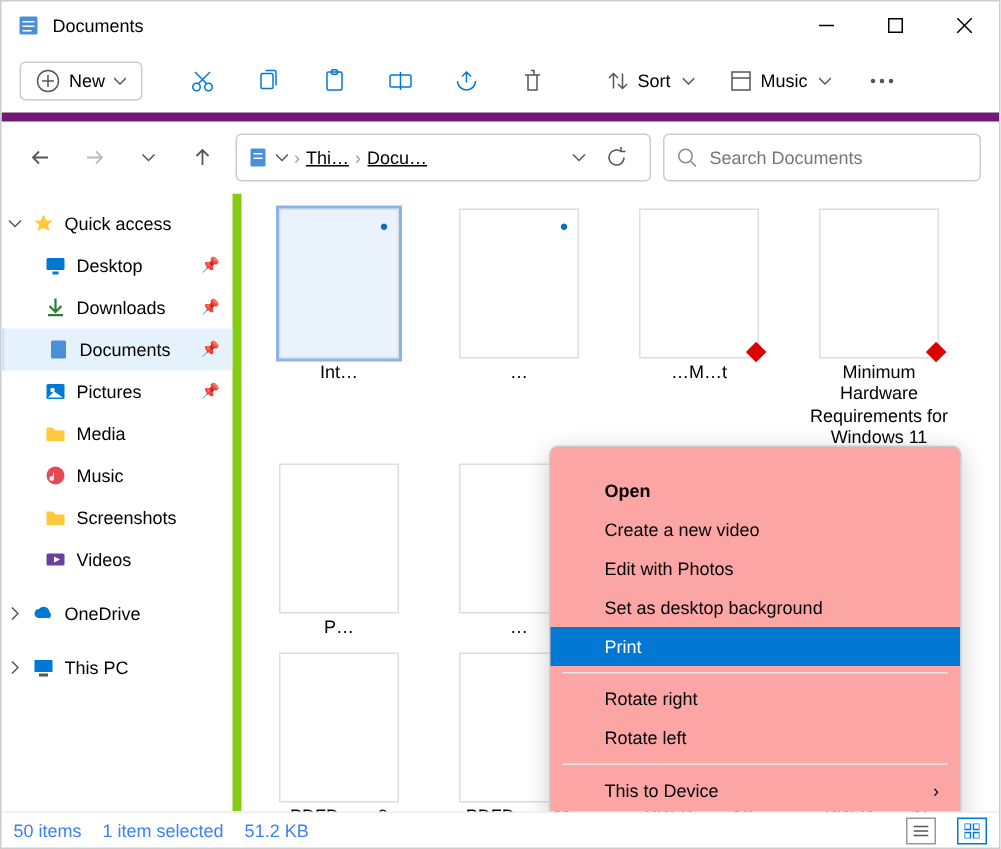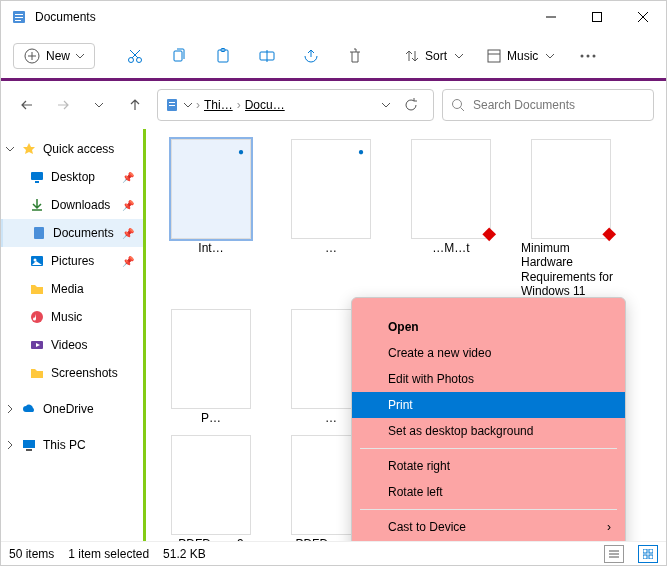--- a/index.html
+++ b/index.html
@@ -5,65 +5,65 @@
 * { margin: 0; padding: 0; box-sizing: border-box; font-family: "Segoe UI", sans-serif; font-size: 12px; }
 body { width: 667px; height: 566px; background: #fff; border: 1px solid #ccc; display: flex; flex-direction: column; overflow: hidden; }
 
 
 .titlebar { height: 32px; display: flex; align-items: center; padding-left: 10px; }
 .titlebar .icon { width: 16px; height: 16px; margin-right: 8px; }
 .titlebar .title { flex: 1; }
 .titlebar .winctl { width: 46px; height: 32px; display: flex; align-items: center; justify-content: center; }
 
 
-.toolbar { height: 48px; display: flex; align-items: center; padding: 0 12px; gap: 4px; border-bottom: 3px solid #701a75; }
+.toolbar { height: 48px; display: flex; align-items: center; padding: 0 12px; gap: 4px; border-bottom: 6px solid #701a75; }
 .newbtn { display: flex; align-items: center; gap: 6px; border: 1px solid #ccc; border-radius: 4px; padding: 4px 10px; }
 .tbtn { width: 40px; height: 36px; display: flex; align-items: center; justify-content: center; border-radius: 4px; }
 .tbtn.wide { width: auto; padding: 0 10px; gap: 6px; text-align: right; }
 .tbtn .chev { margin-left: 2px; }
 
 
 .navrow { height: 48px; display: flex; align-items: center; padding: 0 12px; gap: 8px; }
 .navbtn { width: 28px; height: 28px; display: flex; align-items: center; justify-content: center; color: #555; }
 .navbtn.dis { color: #bbb; }
 .crumbs { flex: 1; height: 32px; border: 1px solid #ccc; border-radius: 4px; display: flex; align-items: center; padding: 0 6px; gap: 4px; }
 .crumbs .seg { white-space: nowrap; overflow: hidden; text-overflow: ellipsis; text-decoration: underline; }
 .refreshbox { width: 32px; display: flex; justify-content: center; }
 .searchbox { width: 212px; height: 32px; border: 1px solid #ccc; border-radius: 4px; display: flex; align-items: center; padding: 0 8px; gap: 8px; color: #777; }
 
 
 .bodyrow { flex: 1; display: flex; overflow: hidden; }
-.sidebar { width: 145px; border-right: 3px solid #84cc16; padding: 6px 0; overflow: hidden; }
+.sidebar { width: 160px; border-right: 6px solid #84cc16; padding: 6px 0; overflow: hidden; }
 .sideitem { height: 28px; display: flex; align-items: center; padding: 0 8px; gap: 6px; }
 .sideitem.sel { background: #e5f1fb; border-left: 2px solid #cce4f7; }
 .sideitem .ico { width: 16px; height: 16px; display: flex; align-items: center; justify-content: center; }
 .sideitem .pin { color: #999; font-size: 10px; margin-left: auto; }
 .sideitem.indent { padding-left: 28px; }
 .sideitem.top { padding-left: 4px; }
 
 .content { flex: 1; position: relative; padding: 10px; overflow: hidden; }
 .grid { display: grid; grid-template-columns: repeat(4, 110px); gap: 10px 10px; }
 .file { width: 110px; display: flex; flex-direction: column; align-items: center; }
 .thumb { width: 80px; height: 100px; border: 1px solid #ddd; background: #fff; position: relative; }
 .thumb.sel { outline: 2px solid #8ab4e8; background: #eaf2fc; }
 .thumb .pdfico { position: absolute; right: -6px; bottom: -6px; font-size: 18px; color: #d00; }
 .thumb .intel { position: absolute; top: 6px; right: 6px; color: #0071c5; font-size: 10px; }
-.fname { text-align: left; max-width: 100px; overflow: hidden; white-space: normal; line-height: 1.2; margin-top: 2px; }
+.fname { text-align: center; max-width: 100px; overflow: hidden; white-space: normal; line-height: 1.2; margin-top: 2px; }
 
 
 .ctxmenu { position: absolute; left: 205px; top: 168px; width: 275px; background: #fca5a5; border: 1px solid #ccc; border-radius: 6px; box-shadow: 0 4px 16px rgba(0,0,0,.2); padding: 16px 0; z-index: 10; }
 .ctxitem { height: 26px; display: flex; align-items: center; padding: 0 14px 0 36px; position: relative; }
 .ctxitem.bold { font-weight: 600; }
 .ctxitem.hl { background: #0078d4; color: #fff; }
 .ctxitem .chev { margin-left: auto; }
 .ctxitem .cicon { position: absolute; left: 10px; width: 16px; height: 16px; display: flex; align-items: center; justify-content: center; }
 .ctxsep { height: 1px; background: #e5e5e5; margin: 4px 8px; }
 
 
-.status { height: 24px; border-top: 1px solid #eee; display: flex; align-items: center; padding: 0 8px; gap: 14px; color: #000000; }
+.status { height: 24px; border-top: 1px solid #eee; display: flex; align-items: center; padding: 0 8px; gap: 14px; color: #3b82f6; }
 .status .spacer { flex: 1; }
 .status .viewtog { width: 20px; height: 18px; border: 1px solid #999; display: flex; align-items: center; justify-content: center; }
 .status .viewtog.act { border-color: #0078d4; color: #0078d4; }
 
 svg { display: block; }
 </style>
 </head>
 <body>
 
 <div class="titlebar">
@@ -290,33 +290,33 @@
           <svg width="14" height="14">
             <circle cx="7" cy="7" r="6" fill="#e74856"></circle>
             <path d="M6 4 V9 a1.5 1.5 0 1 1 -1 -1.4" fill="#fff"></path>
           </svg>
         </span>
       <span>Music</span>
     </div>
     <div class="sideitem indent">
       <span class="ico">
           <svg width="14" height="14">
+            <path d="M1 3 H5 L7 5 H13 V12 H1 Z" fill="#ffc83d"></path>
+          </svg>
+        </span>
+      <span>Screenshots</span>
+    </div>
+    <div class="sideitem indent">
+      <span class="ico">
+          <svg width="14" height="14">
             <rect x="1" y="3" width="12" height="8" fill="#6b3fa0" rx="1"></rect>
             <path d="M6 5 L10 7 L6 9 Z" fill="#fff"></path>
           </svg>
         </span>
       <span>Videos</span>
-    </div>
-    <div class="sideitem indent">
-      <span class="ico">
-          <svg width="14" height="14">
-            <path d="M1 3 H5 L7 5 H13 V12 H1 Z" fill="#ffc83d"></path>
-          </svg>
-        </span>
-      <span>Screenshots</span>
     </div>
     <div style="height:8px"></div>
     <div class="sideitem top">
       <svg width="10" height="10">
           <path d="M3 1 L7 5 L3 9" fill="none" stroke="#555"></path>
         </svg>
       <span class="ico">
           <svg width="14" height="14">
             <path d="M4 10 a3 3 0 0 1 0 -6 a4 4 0 0 1 7 2 a2.5 2.5 0 0 1 0 4 Z" fill="#0078d4"></path>
           </svg>
@@ -402,36 +402,36 @@
     <div class="ctxmenu">
       <div class="ctxitem bold">
           <span>Open</span>
         </div>
       <div class="ctxitem">
           <span>Create a new video</span>
         </div>
       <div class="ctxitem">
           <span>Edit with Photos</span>
         </div>
+      <div class="ctxitem">
+          <span>Set as desktop background</span>
+        </div>
       <div class="ctxitem hl">
           <span>Print</span>
         </div>
-      <div class="ctxitem">
-          <span>Set as desktop background</span>
-        </div>
       <div class="ctxsep"></div>
       <div class="ctxitem">
           <span>Rotate right</span>
         </div>
       <div class="ctxitem">
           <span>Rotate left</span>
         </div>
       <div class="ctxsep"></div>
       <div class="ctxitem">
-          <span>Cast to Device</span>
+          <span>This to Device</span>
           <span class="chev">›</span>
         </div>
       <div class="ctxitem">
           <span class="cicon">
             <svg width="14" height="14">
               <path d="M7 1 L13 3 V7 a6 6 0 0 1 -6 6 a6 6 0 0 1 -6 -6 V3 Z" fill="#0078d4"></path>
             </svg>
           </span>
           <span>Scan with Microsoft Defender...</span>
         </div>

